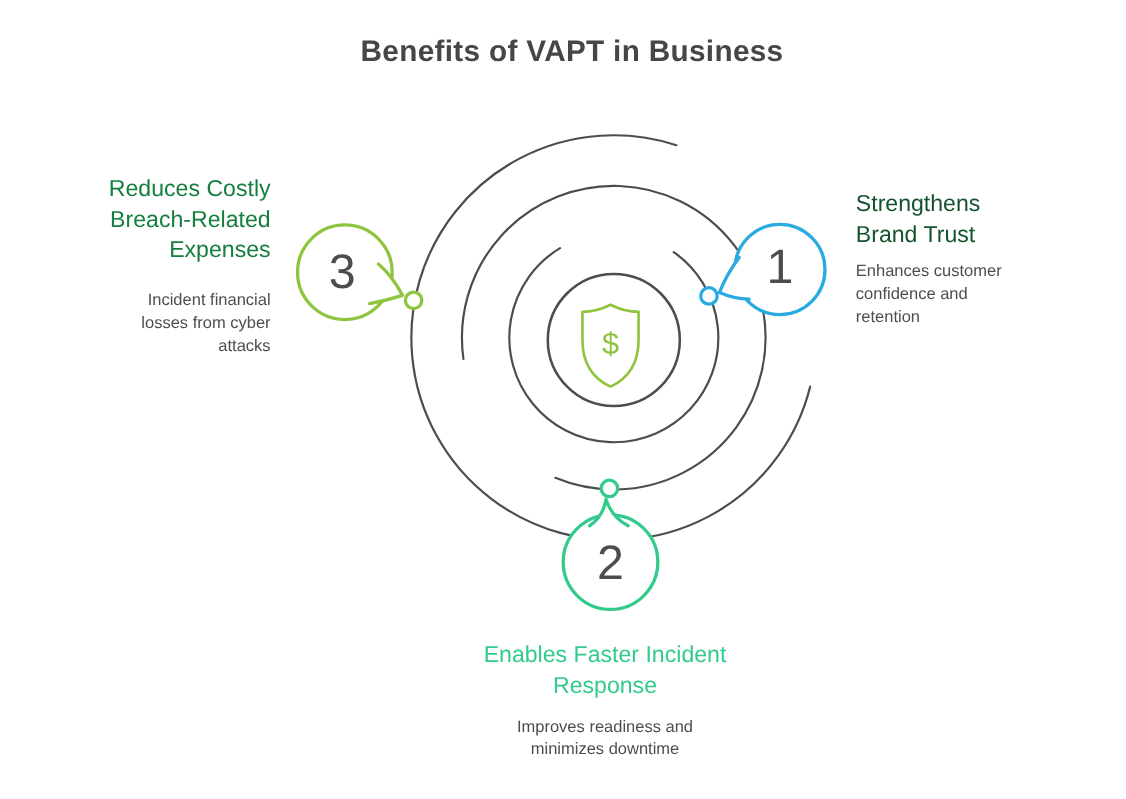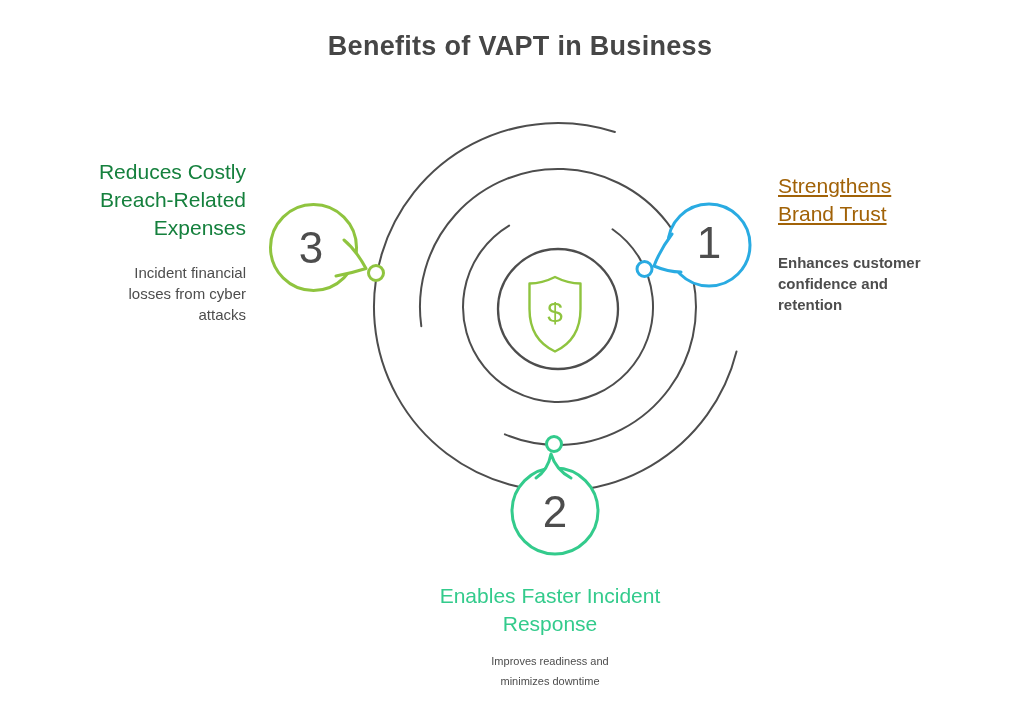--- a/index.html
+++ b/index.html
@@ -33,25 +33,25 @@
   .benefit-desc {
     font-size: 15px;
     line-height: 21px;
     color: #4D4D4D;
   }
 
   .block-right { position: absolute; left: 778px; top: 172px; width: 170px; text-align: left; }
   .block-left  { position: absolute; left: 76px;  top: 158px; width: 170px; text-align: right; }
   .block-bottom{ position: absolute; left: 410px; top: 582px; width: 280px; text-align: center; }
 
-  .block-right .benefit-desc { margin-top: 24px; font-weight: bold; }
+  .block-right .benefit-desc { margin-top: 8px; }
   .block-left  .benefit-desc { margin-top: 20px; }
-  .block-bottom .benefit-desc { margin-top: 13px; font-size: 11px; line-height: 20px; }
+  .block-bottom .benefit-desc { margin-top: 13px; font-size: 15px; line-height: 20px; }
 
-  .c-blue  { color: #a16207; text-decoration: underline; }
+  .c-blue  { color: #14532d; }
   .c-green { color: #33CB8C; }
   .c-olive { color: #15803d; }
 
   .bubble-number {
     position: absolute;
     width: 60px; height: 48px;
     line-height: 48px;
     text-align: center;
     font-size: 44px;
     font-weight: 400;

